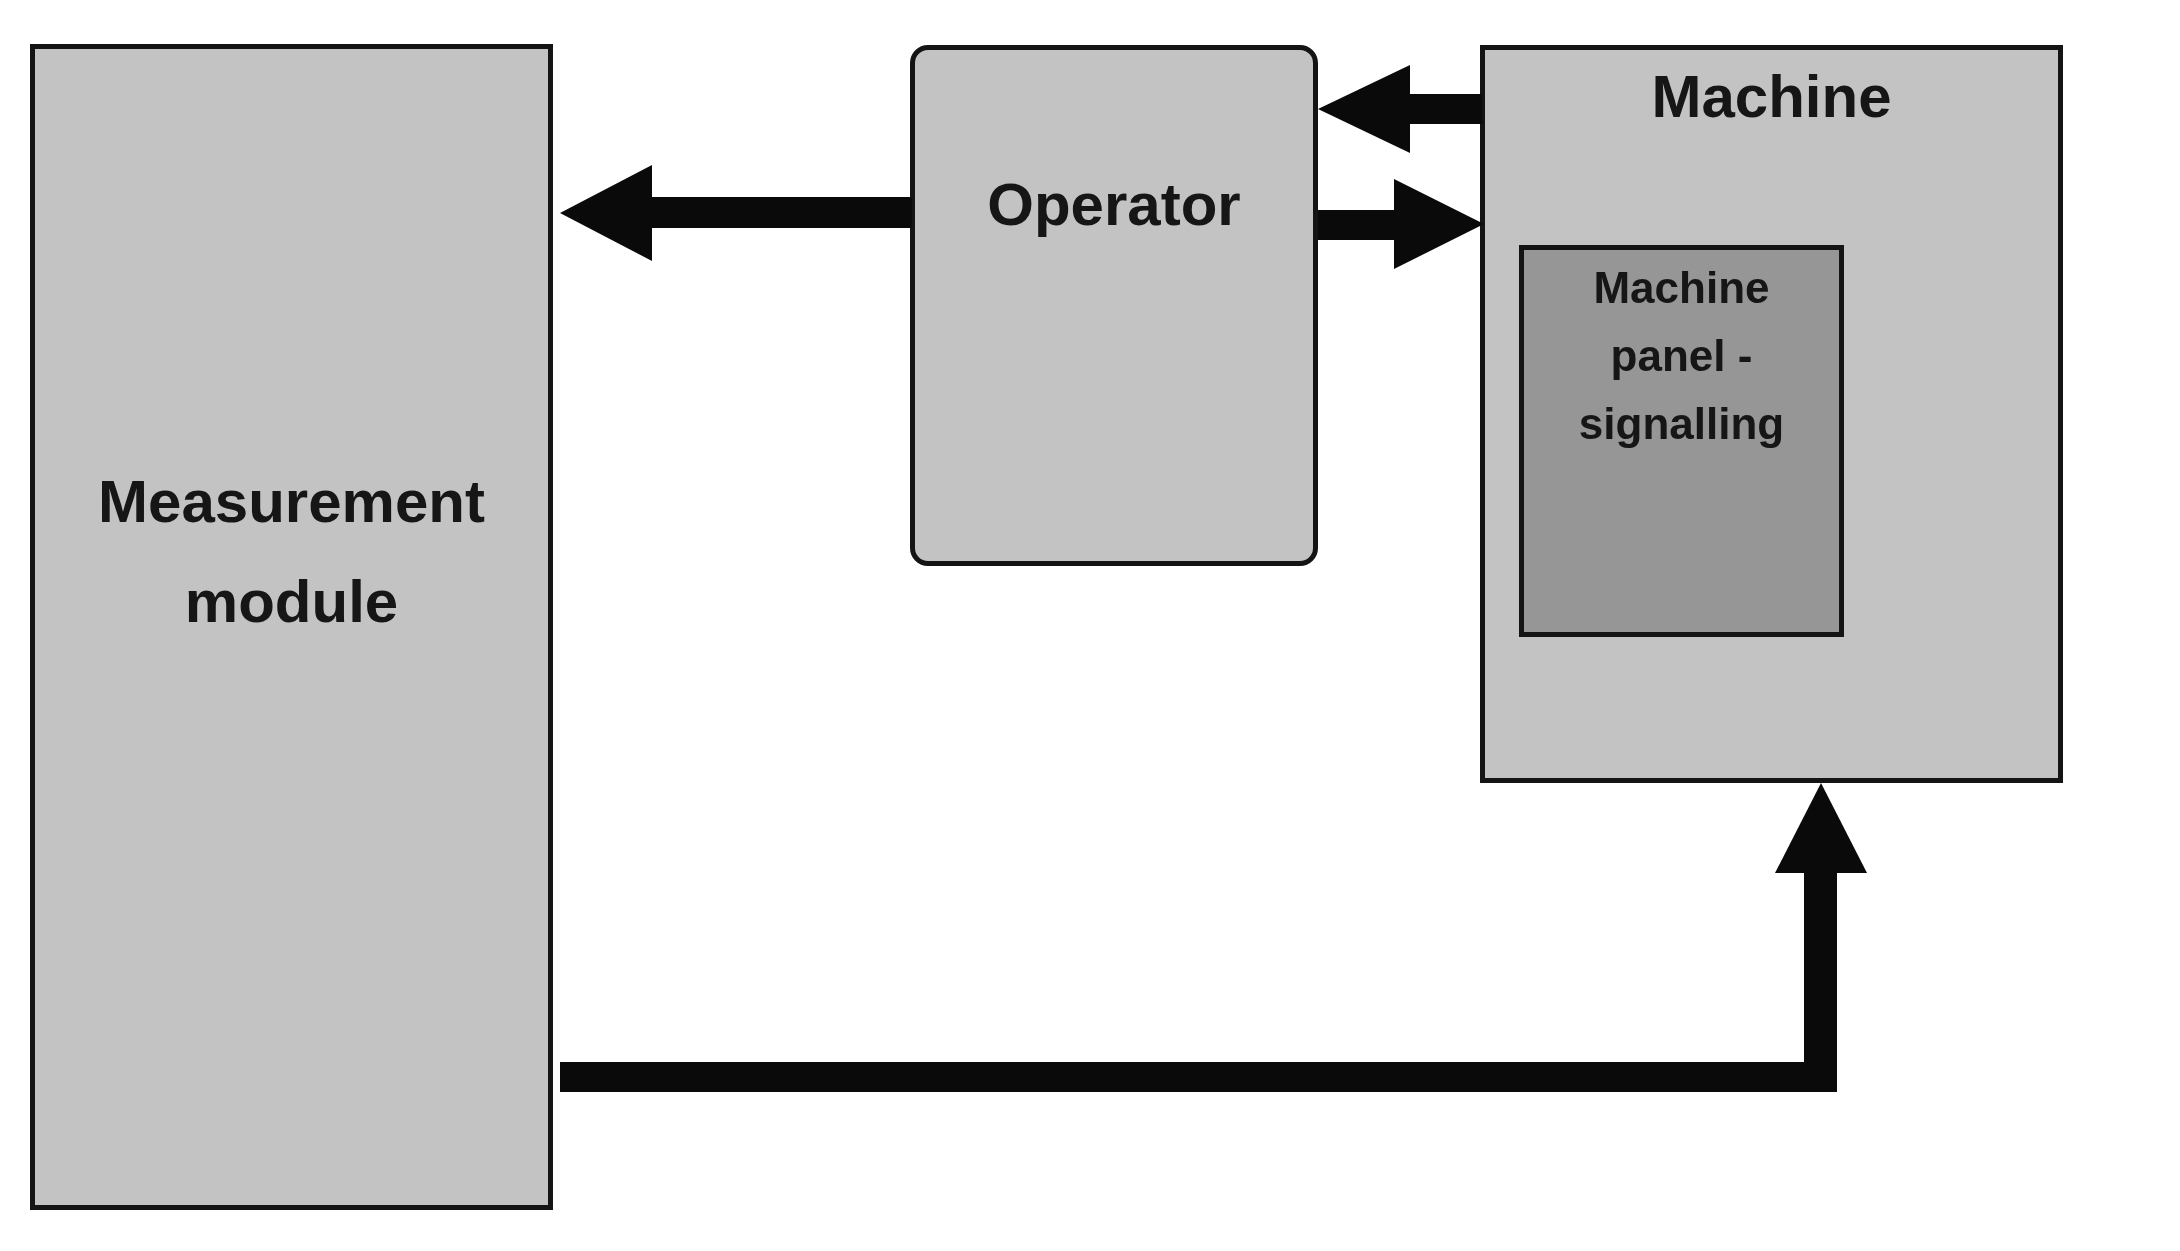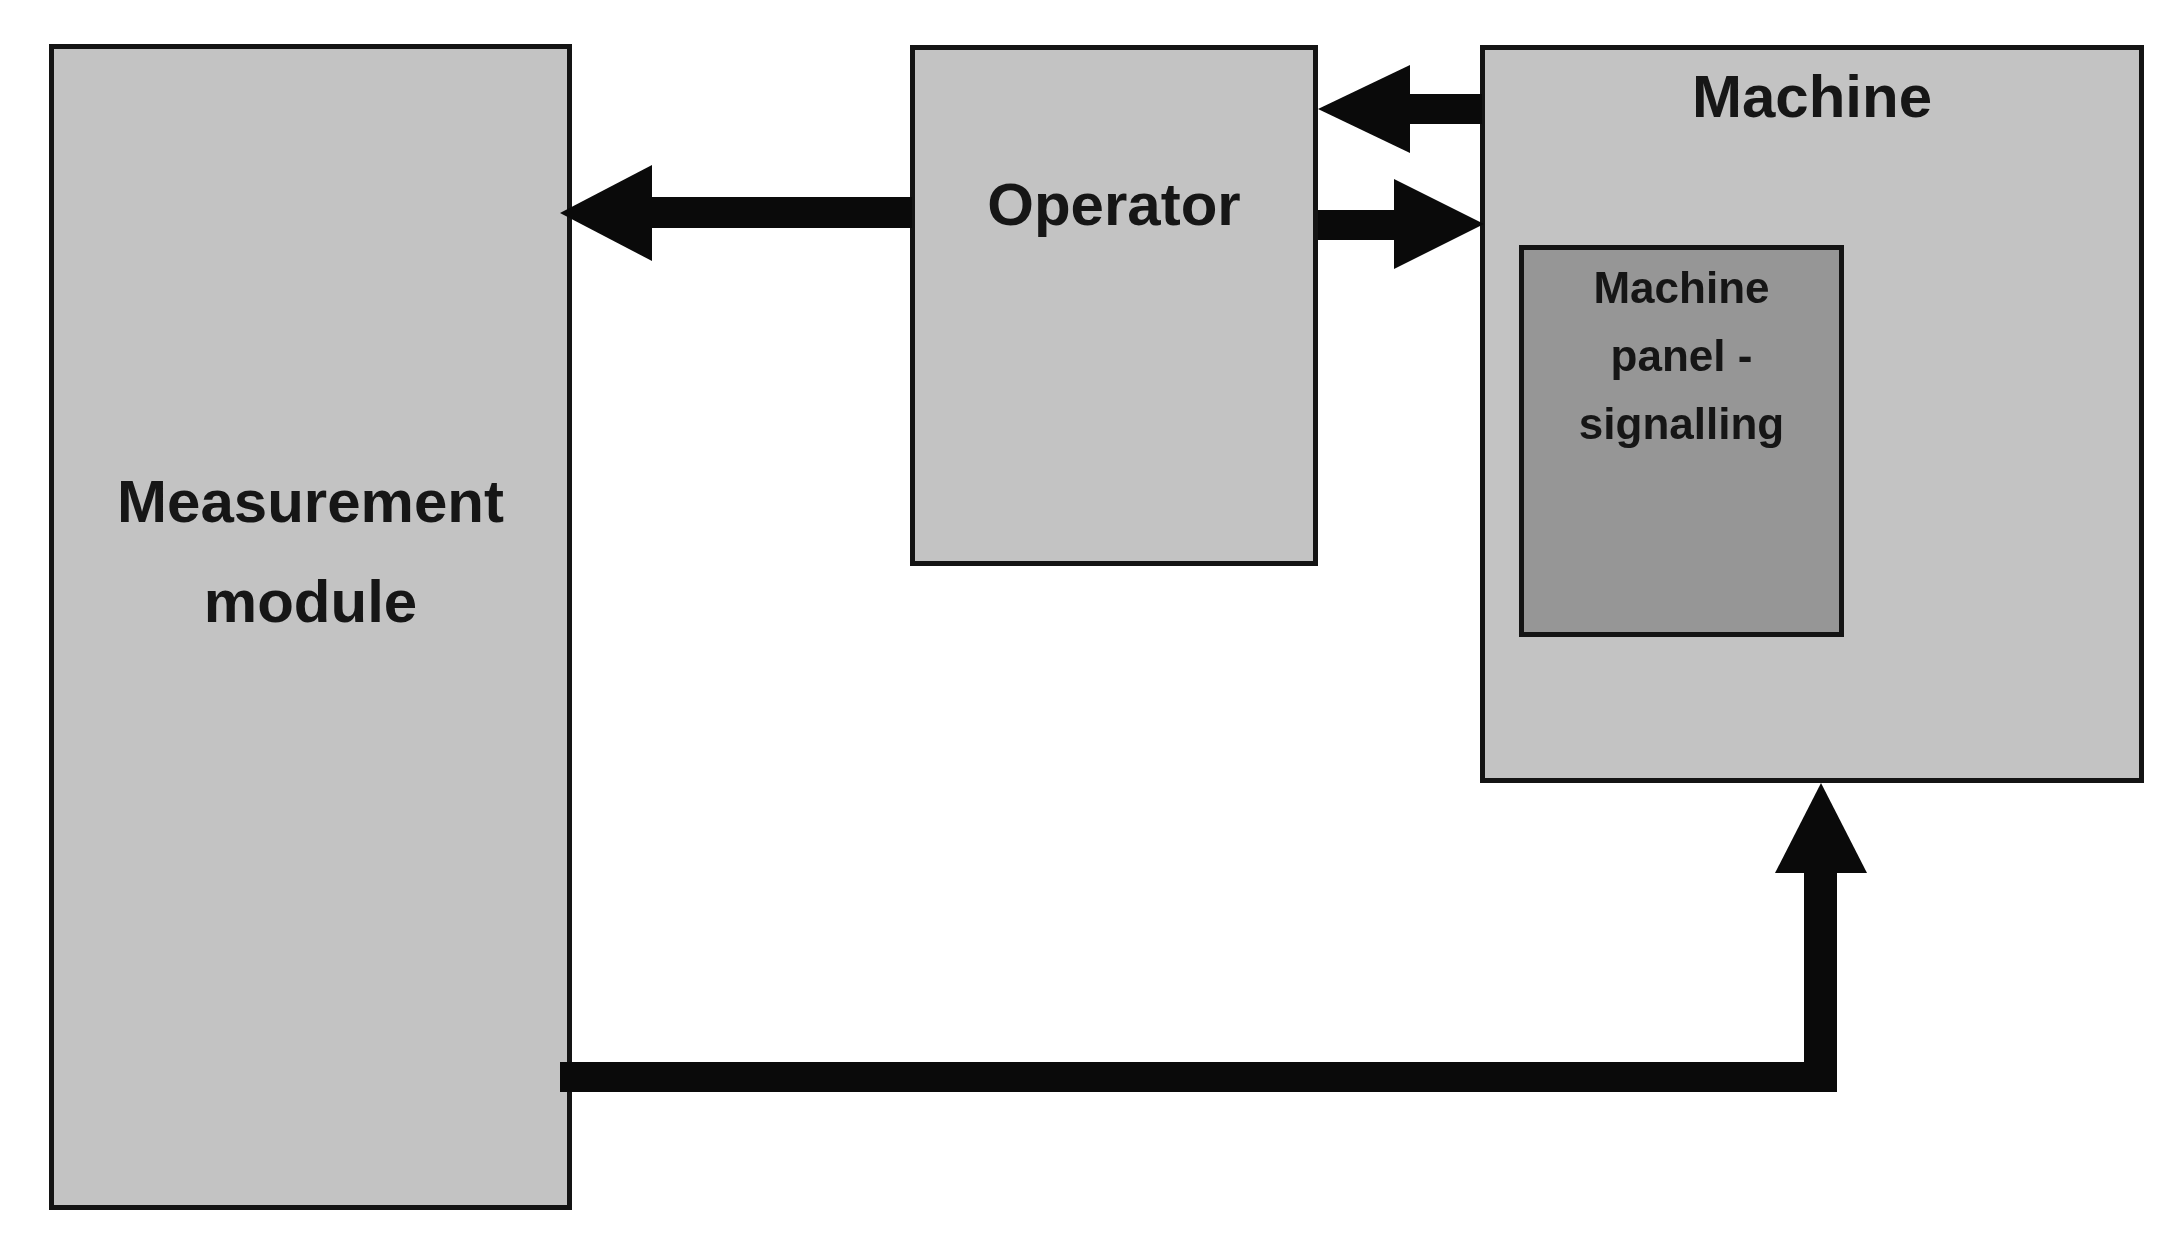--- a/index.html
+++ b/index.html
@@ -23,25 +23,25 @@
     background:var(--box-fill);
     border:5px solid var(--border);
     box-sizing:border-box;
   }
   .label{
     position:absolute;left:0;right:0;
     text-align:center;
     font-weight:700;
     color:var(--text);
   }
-  #measurement-module{left:49px;top:44px;width:523px;height:1166px;}
+  #measurement-module{left:30px;top:44px;width:523px;height:1166px;}
   #measurement-module .label{top:403px;font-size:60px;line-height:100px;}
-  #operator{left:910px;top:45px;width:408px;height:521px;}
+  #operator{left:910px;top:45px;width:408px;height:521px;border-radius:18px;}
   #operator .label{top:105px;font-size:60px;line-height:100px;}
-  #machine{left:1480px;top:45px;width:664px;height:738px;}
+  #machine{left:1480px;top:45px;width:583px;height:738px;}
   #machine > .label{top:2px;font-size:60px;line-height:90px;}
   #control-panel{
     position:absolute;left:34px;top:195px;width:325px;height:392px;
     background:var(--control-panel-fill);
     border:5px solid var(--border);
     box-sizing:border-box;
   }
   #control-panel .label{top:4px;font-size:44px;line-height:68px;}
   #control-panel .label .wrapbox{display:block;max-width:240px;margin:0 auto;}
   .bar{position:absolute;background:var(--arrow);}

